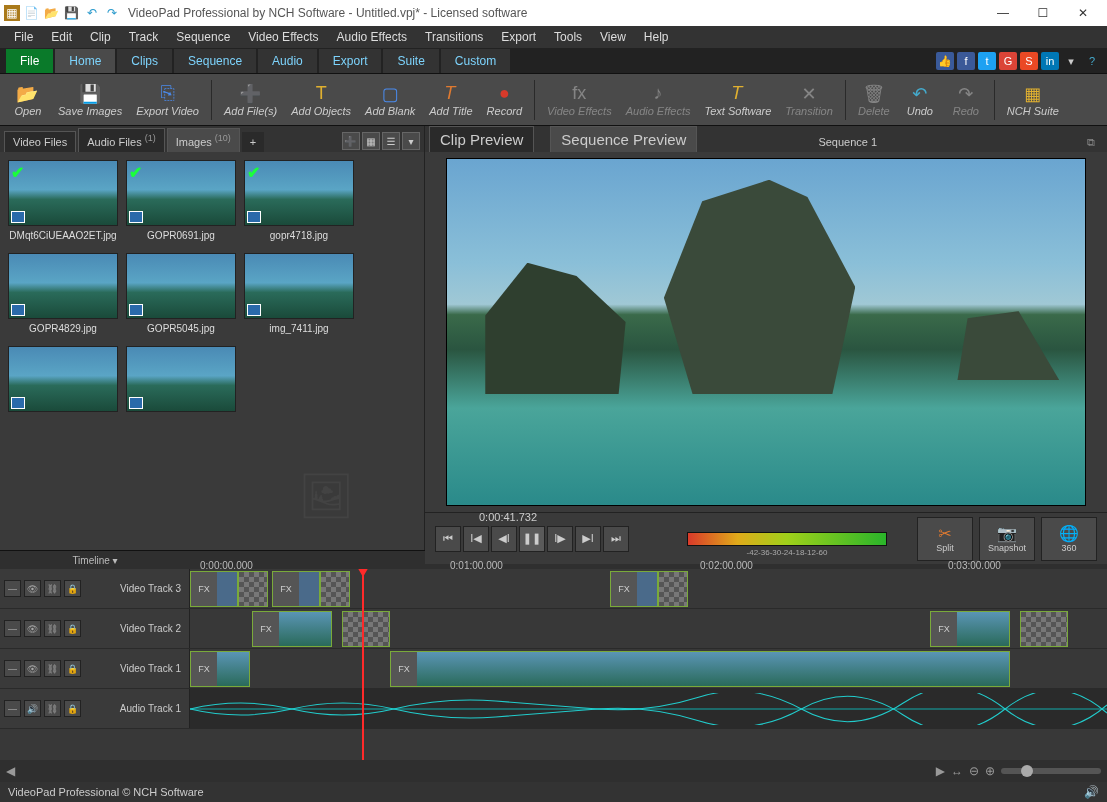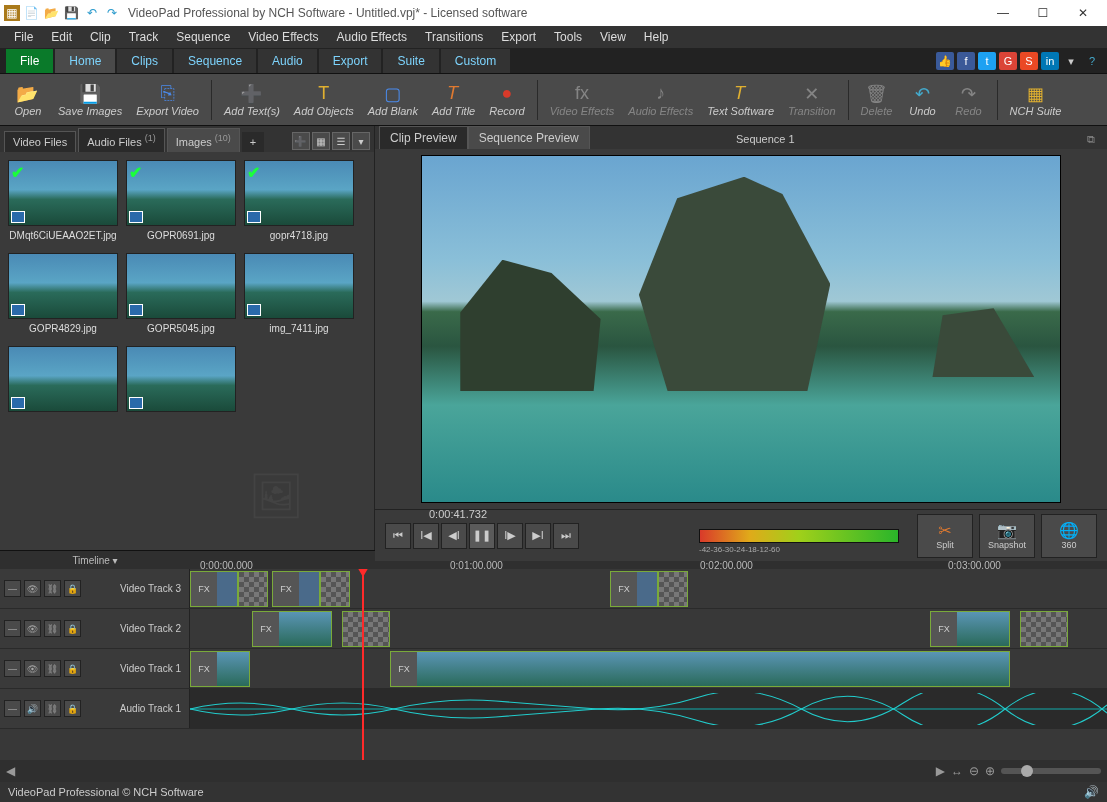--- a/index.html
+++ b/index.html
@@ -18,53 +18,53 @@
 .ribbontabs .tab.active { background: #4a4a4a; }
 .ribbontabs .right { margin-left: auto; display: flex; gap: 3px; align-items: center; padding-bottom: 3px; }
 .ribbontabs .right span { width: 18px; height: 18px; display: inline-flex; align-items: center; justify-content: center; font-size: 11px; color: #fff; border-radius: 2px; }
 .ribbon { height: 52px; background: #4a4a4a; display: flex; align-items: center; padding: 2px 6px; gap: 2px; border-bottom: 1px solid #111; }
 .rbtn { display: flex; flex-direction: column; align-items: center; justify-content: center; padding: 2px 6px; min-width: 44px; height: 48px; color: #ccc; }
 .rbtn .ico { font-size: 18px; height: 22px; display: flex; align-items: center; }
 .rbtn .lbl { font-size: 11px; white-space: nowrap; font-style: italic; }
 .rbtn.disabled { opacity: 0.45; }
 .rsep { width: 1px; height: 40px; background: #2a2a2a; margin: 0 4px; }
 .workarea { flex: 1; display: flex; min-height: 0; }
-.leftpanel { width: 375px; background: #3a3a3a; display: flex; flex-direction: column; border-right: 1px solid #222; }
+.leftpanel { width: 425px; background: #3a3a3a; display: flex; flex-direction: column; border-right: 1px solid #222; }
 .lefttabs { height: 26px; background: #333; display: flex; align-items: flex-end; padding: 0 4px; }
 .lefttabs .lt { padding: 4px 8px; background: #2a2a2a; color: #ccc; font-size: 11px; margin-right: 2px; border: 1px solid #555; border-bottom: none; }
 .lefttabs .lt.active { background: #4a4a4a; }
 .lefttabs .lt sup { font-size: 9px; color: #999; }
 .lefttabs .add { padding: 4px 8px; background: #2a2a2a; color: #ccc; }
 .lefttabs .tools { margin-left: auto; display: flex; gap: 2px; padding-bottom: 2px; }
 .lefttabs .tools span { width: 18px; height: 18px; background: #4a4a4a; border: 1px solid #666; display: inline-flex; align-items: center; justify-content: center; font-size: 10px; }
 .thumbgrid { flex: 1; padding: 8px; display: flex; flex-wrap: wrap; gap: 8px; align-content: flex-start; overflow: hidden; position: relative; background: #3a3a3a; }
 .thumb { width: 110px; }
 .thumb .img { width: 110px; height: 66px; background: linear-gradient(180deg, #4a8ab5 0%, #5aa5c5 45%, #2a6b5a 60%, #1a4a3a 100%); position: relative; border: 1px solid #222; }
 .thumb .img .check { position: absolute; top: 2px; left: 2px; color: #1aff3a; font-size: 16px; font-weight: bold; }
 .thumb .img .pic { position: absolute; bottom: 2px; left: 2px; width: 14px; height: 12px; background: #2a6aaa; border: 1px solid #fff; }
 .thumb .cap { text-align: center; padding: 4px 0; font-size: 10px; color: #ddd; }
 .thumbgrid .watermark { position: absolute; right: 70px; bottom: 28px; font-size: 44px; color: #555; opacity: 0.35; }
 .rightpanel { flex: 1; background: #2f2f2f; display: flex; flex-direction: column; }
 .previewtabs { height: 26px; background: #333; display: flex; align-items: flex-end; padding: 0 4px; }
-.previewtabs .pt { padding: 4px 10px; background: #2a2a2a; color: #ccc; font-size: 12px; margin-right: 0; border: 1px solid #555; border-bottom: none; }
+.previewtabs .pt { padding: 4px 10px; background: #2a2a2a; color: #ccc; font-size: 15px; margin-right: 16px; border: 1px solid #555; border-bottom: none; }
 .previewtabs .pt.active { background: #4a4a4a; }
 .previewtabs .seqname { margin: 0 auto; color: #ccc; font-size: 11px; padding-bottom: 4px; }
 .previewtabs .pop { margin-left: auto; width: 16px; height: 16px; color: #888; }
 .preview { flex: 1; background: #3a3a3a; display: flex; align-items: center; justify-content: center; padding: 6px 12px; }
 .preview .frame { width: 640px; height: 348px; background: linear-gradient(180deg, #6aa5d0 0%, #8abfd8 30%, #a0c8d5 42%, #3a6a4a 45%, #2a5540 55%, #4aa59a 72%, #2a8a8a 100%); border: 1px solid #000; position: relative; }
 .preview .frame .peak1 { position: absolute; left: 34%; top: 6%; width: 30%; height: 62%; background: #3a4a3a; clip-path: polygon(15% 100%, 0 55%, 20% 10%, 55% 0, 75% 8%, 100% 50%, 88% 100%); }
 .preview .frame .peak2 { position: absolute; left: 6%; top: 30%; width: 22%; height: 38%; background: #2f3f2f; clip-path: polygon(0 100%, 0 40%, 30% 0, 65% 10%, 100% 45%, 95% 100%); }
 .preview .frame .peak3 { position: absolute; right: 4%; top: 44%; width: 16%; height: 20%; background: #3a4a3a; clip-path: polygon(0 100%, 10% 10%, 60% 0, 100% 100%); }
-.controls { height: 52px; background: #3a3a3a; border-top: 1px solid #222; display: flex; align-items: center; padding: 4px 10px; gap: 4px; }
+.controls { height: 52px; background: #3a3a3a; border-top: 1px solid #222; display: flex; align-items: center; padding: 4px 10px; gap: 16px; }
 .controls .time { position: absolute; color: #ccc; font-size: 11px; margin-top: -44px; margin-left: 44px; }
 .transport { display: flex; gap: 2px; }
 .transport button { width: 26px; height: 26px; background: #4a4a4a; border: 1px solid #222; color: #ccc; font-size: 11px; display: flex; align-items: center; justify-content: center; }
 .transport button.play { background: #5a5a5a; }
 .vumeter { margin-left: auto; height: 14px; width: 200px; background: linear-gradient(90deg, #d93a2a 0%, #e0aa1a 25%, #a0d01a 50%, #2ab52a 100%); border: 1px solid #111; position: relative; }
-.vuticks { display: flex; justify-content: flex-start; width: 200px; font-size: 8px; color: #aaa; position: absolute; top: 16px; }
+.vuticks { display: flex; justify-content: center; width: 200px; font-size: 8px; color: #aaa; position: absolute; top: 16px; }
 .sidebuttons { display: flex; gap: 6px; margin-left: 14px; }
 .sidebuttons .sb { width: 56px; height: 44px; background: #4a4a4a; border: 1px solid #222; display: flex; flex-direction: column; align-items: center; justify-content: center; color: #ccc; font-size: 9px; }
 .sidebuttons .sb .si { font-size: 16px; }
 .timeline { height: 232px; background: #383838; border-top: 1px solid #111; display: flex; flex-direction: column; }
 .tlheader { height: 18px; display: flex; align-items: center; background: #2f2f2f; font-size: 10px; color: #bbb; }
 .tlheader .lbl { width: 190px; text-align: center; }
 .tlheader .ruler { flex: 1; position: relative; display: flex; }
 .tlheader .ruler span { position: absolute; padding-left: 10px; }
 .track { height: 40px; display: flex; border-bottom: 1px solid #2a2a2a; }
 .trackhead { width: 190px; background: #3a3a3a; display: flex; align-items: center; padding: 0 4px; gap: 3px; border-right: 1px solid #222; }
@@ -154,21 +154,21 @@
       <span class="ico" style="color:#4a8aea;">💾</span>
       <span class="lbl">Save Images</span>
     </div>
   <div class="rbtn">
       <span class="ico" style="color:#4a8aea;">⎘</span>
       <span class="lbl">Export Video</span>
     </div>
   <div class="rsep"></div>
   <div class="rbtn">
       <span class="ico" style="color:#3aaa3a;">➕</span>
-      <span class="lbl">Add Text(s)</span>
+      <span class="lbl">Add File(s)</span>
     </div>
   <div class="rbtn">
       <span class="ico" style="color:#e0b030;">T</span>
       <span class="lbl">Add Objects</span>
     </div>
   <div class="rbtn">
       <span class="ico" style="color:#4a8aea;">▢</span>
       <span class="lbl">Add Blank</span>
     </div>
   <div class="rbtn">

